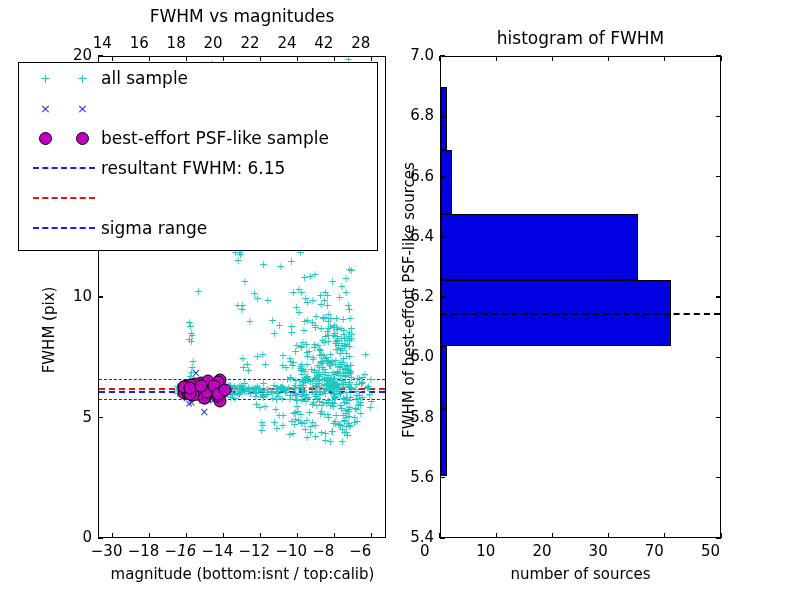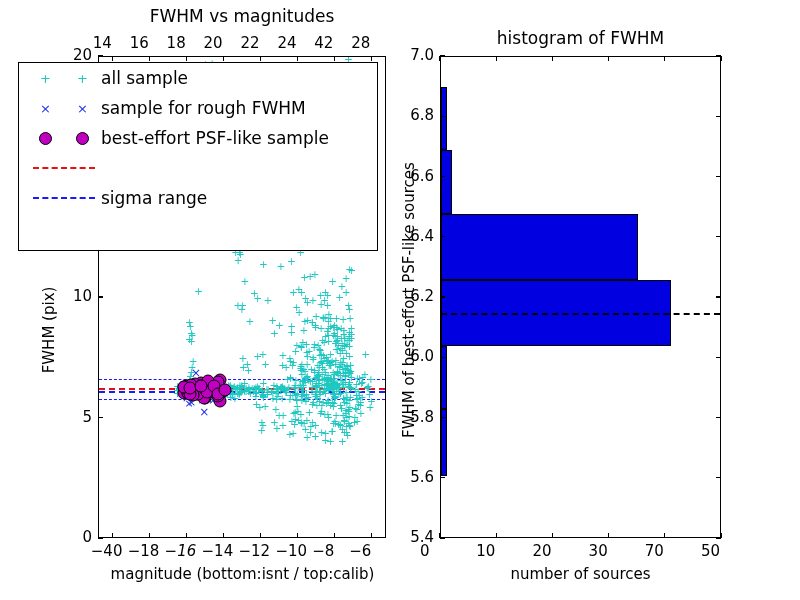--- a/index.html
+++ b/index.html
@@ -877,21 +877,21 @@
   </div>
 
   <div class="ttl" style="left:98px;top:6px;width:288px;">FWHM vs magnitudes</div>
 
   <div class="ax-lbl" style="left:60px;top:565px;width:365px;">magnitude (bottom:isnt / top:calib)</div>
 
   <div class="ax-lbl rot" style="left:40px;top:420px;transform:rotate(-90deg);width:180px;">FWHM (pix)</div>
 
   <div id="ax1-ticks">
       <div class="tk v" style="left:112.16923076923078px;top:533px;"></div>
-      <div class="tick-lbl" style="left:90.76923076923077px;top:542px;width:44px;">−40</div>
+      <div class="tick-lbl" style="left:90.76923076923077px;top:542px;width:44px;">−30</div>
       <div class="tk v" style="left:149.0923076923077px;top:533px;"></div>
       <div class="tick-lbl" style="left:127.69230769230771px;top:542px;width:44px;">−18</div>
       <div class="tk v" style="left:186.01538461538462px;top:533px;"></div>
       <div class="tick-lbl" style="left:164.6153846153846px;top:542px;width:44px;font-style:italic;">−16</div>
       <div class="tk v" style="left:222.93846153846155px;top:533px;"></div>
       <div class="tick-lbl" style="left:201.53846153846155px;top:542px;width:44px;">−14</div>
       <div class="tk v" style="left:259.86153846153843px;top:533px;"></div>
       <div class="tick-lbl" style="left:238.46153846153845px;top:542px;width:44px;">−12</div>
       <div class="tk v" style="left:296.78461538461534px;top:533px;"></div>
       <div class="tick-lbl" style="left:275.38461538461536px;top:542px;width:44px;">−10</div>
@@ -931,28 +931,33 @@
           <span class="km">+</span>
           <span class="km">+</span>
         </div>
         <div class="lg-txt">all sample</div>
       </div>
       <div class="lg-row">
         <div class="lg-key">
           <span class="kx">×</span>
           <span class="kx">×</span>
         </div>
-        <div class="lg-txt">sample for rough FWHM</div>
       </div>
       <div class="lg-row">
         <div class="lg-key">
           <span class="kd"></span>
           <span class="kd"></span>
         </div>
         <div class="lg-txt">best-effort PSF-like sample</div>
+      </div>
+      <div class="lg-row">
+        <div class="lg-key">
+          <span class="kline kl-blue"></span>
+        </div>
+        <div class="lg-txt">resultant FWHM: 6.15</div>
       </div>
       <div class="lg-row">
         <div class="lg-key">
           <span class="kline kl-red"></span>
         </div>
       </div>
       <div class="lg-row">
         <div class="lg-key">
           <span class="kline kl-sig" style="width:62px;height:0;border-top:2px dashed #1a1aff;"></span>
         </div>

